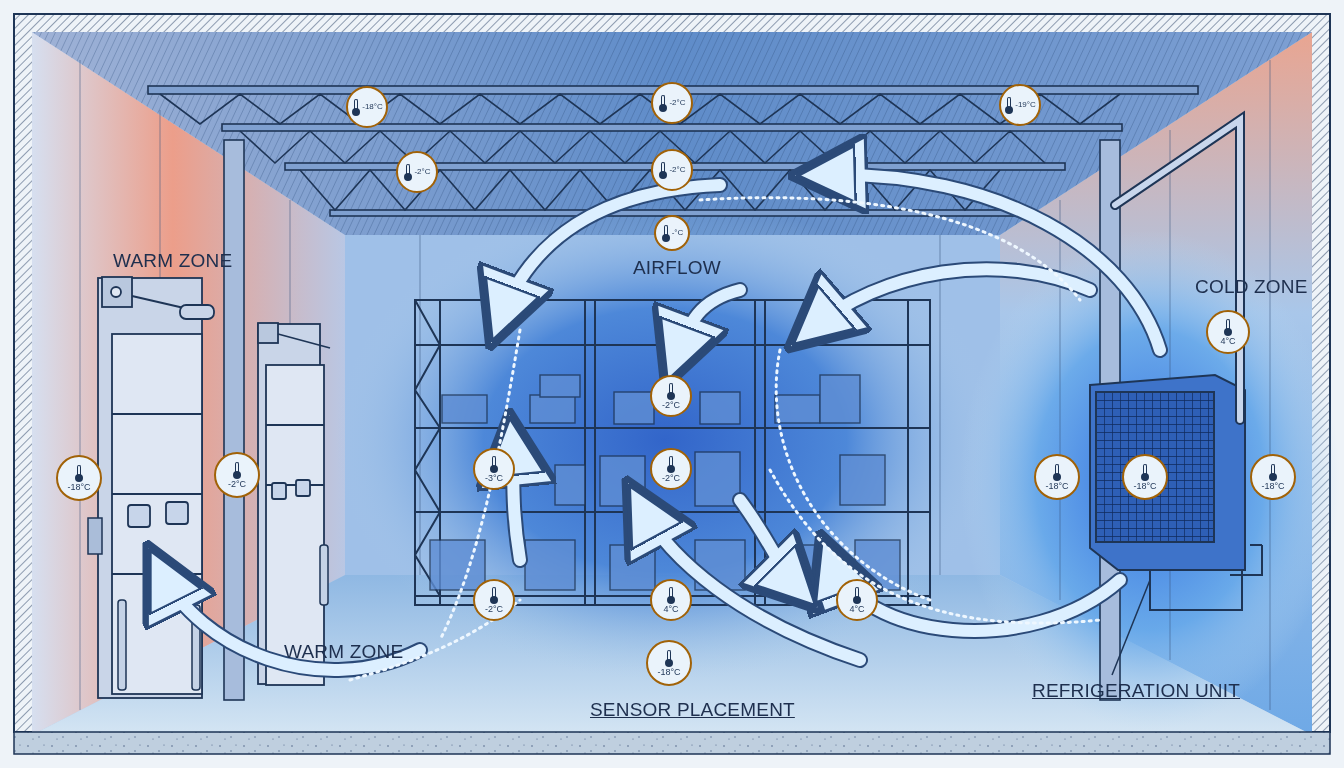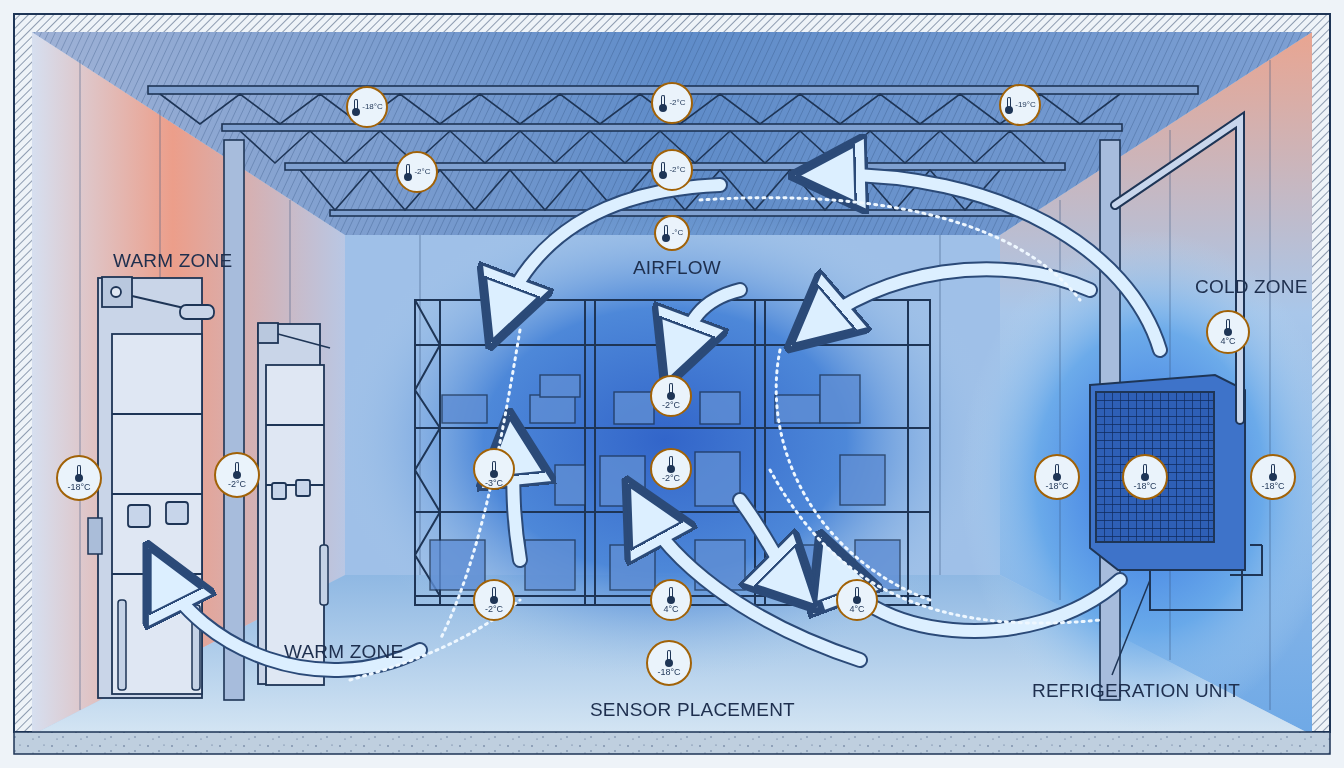--- a/index.html
+++ b/index.html
@@ -227,22 +227,22 @@
       </g>
     </g>
 
     <rect x="14" y="732" width="1316" height="22" fill="url(#concrete)" stroke="#1e3556" stroke-width="1.5"></rect>
   </svg>
 
   <div class="lbl" style="left:113px;top:250px;">WARM ZONE</div>
   <div class="lbl" style="left:284px;top:641px;">WARM ZONE</div>
   <div class="lbl" style="left:633px;top:257px;">AIRFLOW</div>
   <div class="lbl" style="left:1148px;top:276px;margin-left:47px;">COLD ZONE</div>
-  <div class="lbl" style="left:590px;top:699px;">SENSOR PLACEMENT</div>
-  <div class="lbl" style="left:1032px;top:680px;">REFRIGERATION UNIT</div>
+  <div class="lbl" style="left:590px;top:699px;text-decoration:underline;">SENSOR PLACEMENT</div>
+  <div class="lbl" style="left:1032px;top:680px;text-decoration:underline;">REFRIGERATION UNIT</div>
 
   <div class="sensor side" style="left:346px;top:86px;">
       <span class="therm"></span>
       <span class="val">-18°C</span>
     </div>
   <div class="sensor side" style="left:651px;top:82px;">
       <span class="therm"></span>
       <span class="val">-2°C</span>
     </div>
   <div class="sensor side" style="left:963px;top:84px;margin-left:36px;">
@@ -258,21 +258,21 @@
       <span class="val">-2°C</span>
     </div>
   <div class="sensor side" style="left:654px;top:215px;width:36px;height:36px;">
       <span class="therm"></span>
       <span class="val">-°C</span>
     </div>
   <div class="sensor" style="left:650px;top:375px;">
       <span class="therm"></span>
       <span class="val">-2°C</span>
     </div>
-  <div class="sensor" style="left:473px;top:448px;justify-content:flex-end;">
+  <div class="sensor" style="left:473px;top:448px;">
       <span class="therm"></span>
       <span class="val">-3°C</span>
     </div>
   <div class="sensor" style="left:650px;top:448px;">
       <span class="therm"></span>
       <span class="val">-2°C</span>
     </div>
   <div class="sensor" style="left:473px;top:579px;">
       <span class="therm"></span>
       <span class="val">-2°C</span>

